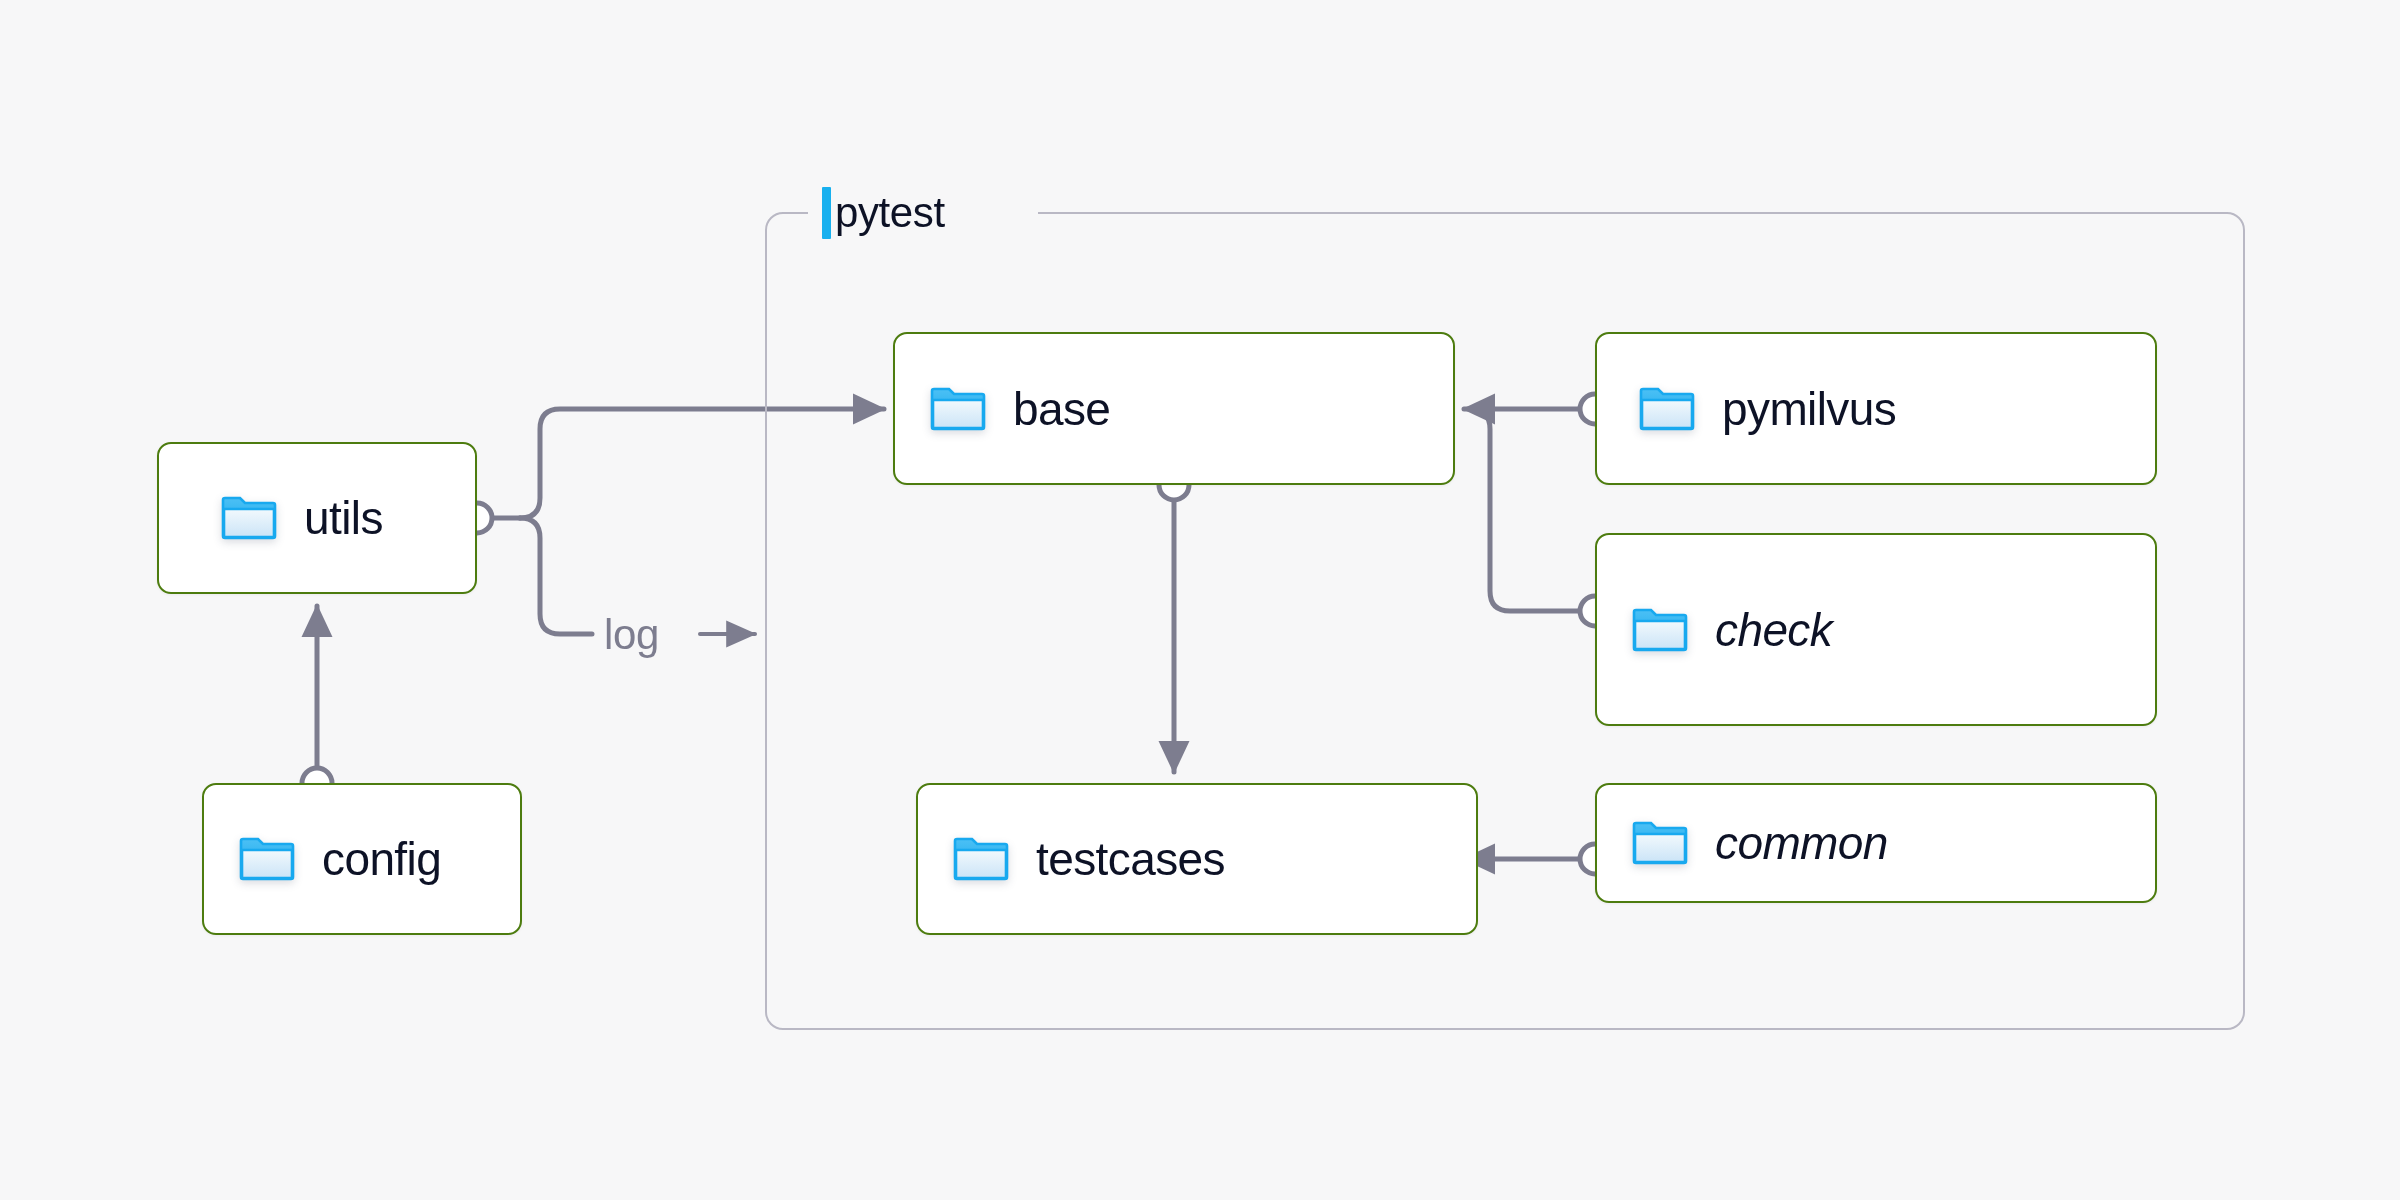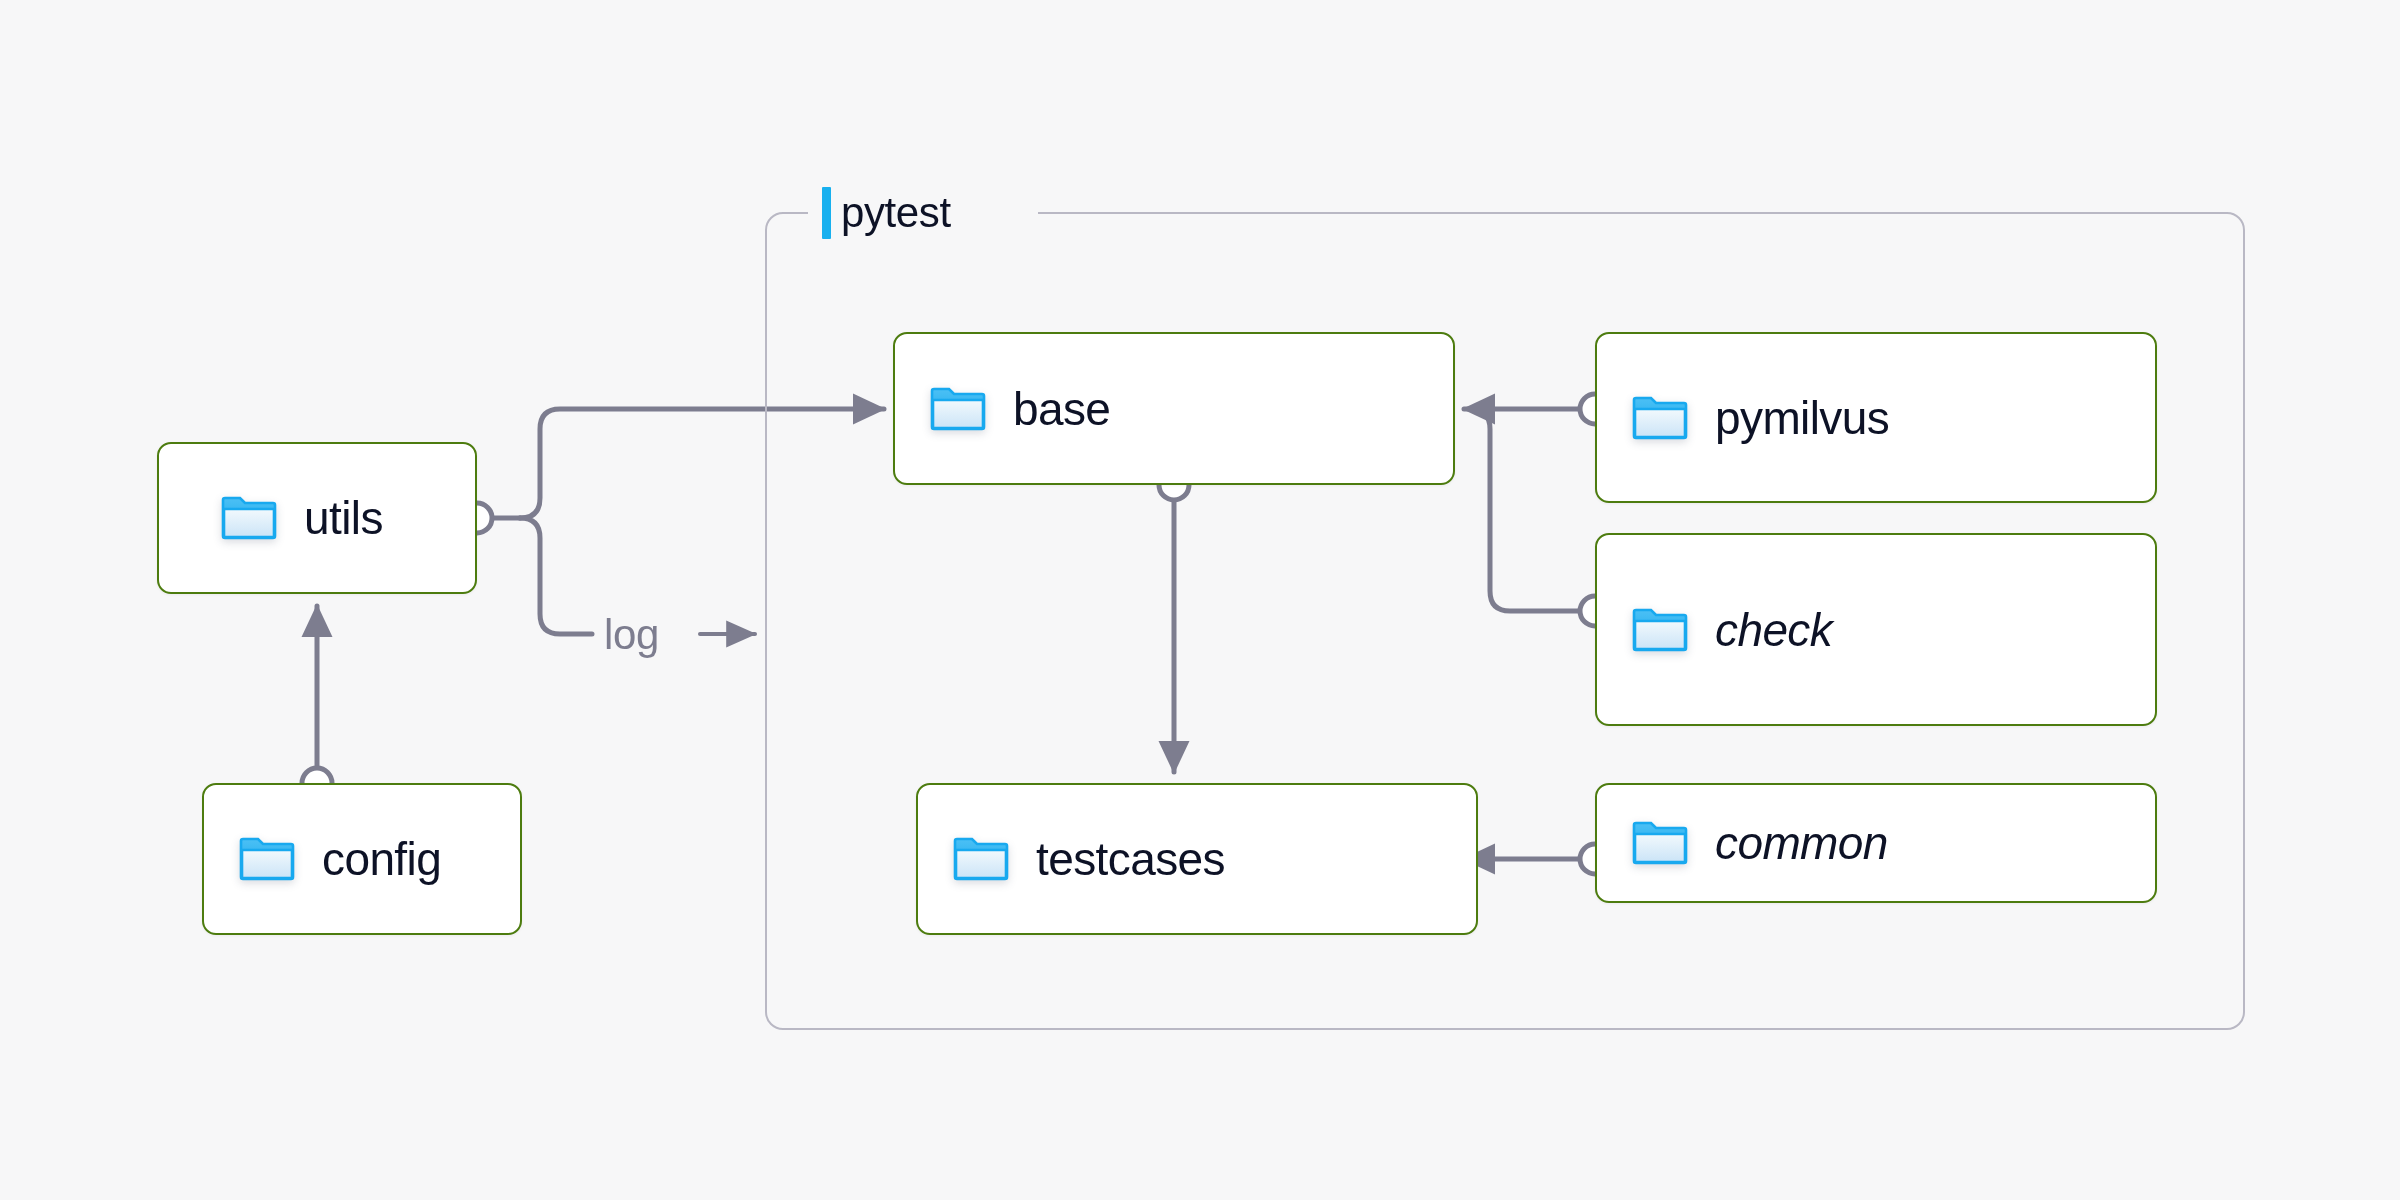--- a/index.html
+++ b/index.html
@@ -36,21 +36,21 @@
     width: 230px;
     height: 42px;
     background: #f7f7f8;
   }
   .group-label {
     position: absolute;
     left: 822px;
     top: 185px;
     display: flex;
     align-items: center;
-    gap: 10px;
+    gap: 4px;
     height: 56px;
   }
   .group-label-bar {
     width: 9px;
     height: 52px;
     background: #18b0ef;
     border-radius: 1px;
   }
   .group-label-text {
     font-size: 42px;
@@ -92,21 +92,21 @@
     flex: 0 0 auto;
     display: block;
     filter: drop-shadow(0 3px 4px rgba(20,30,60,0.16));
   }
 
   
   #node-utils      { left: 157px;  top: 442px; width: 320px; height: 152px; padding-left: 27px; }
   #node-config     { left: 157px;  top: 783px; width: 320px; height: 152px; margin-left: 45px; }
   #node-base       { left: 893px;  top: 332px; width: 562px; height: 153px; }
   #node-testcases  { left: 893px;  top: 783px; width: 562px; height: 152px; margin-left: 23px; }
-  #node-pymilvus   { left: 1595px; top: 332px; width: 562px; height: 171px; }
+  #node-pymilvus   { left: 1595px; top: 332px; width: 562px; height: 153px; padding-left: 7px; }
   #node-check      { left: 1595px; top: 533px; width: 562px; height: 193px; font-style: italic; }
   #node-common     { left: 1595px; top: 783px; width: 562px; height: 120px; font-style: italic; }
 
   
   #edges {
     position: absolute;
     left: 0; top: 0;
     width: 2400px;
     height: 1200px;
     pointer-events: none;

